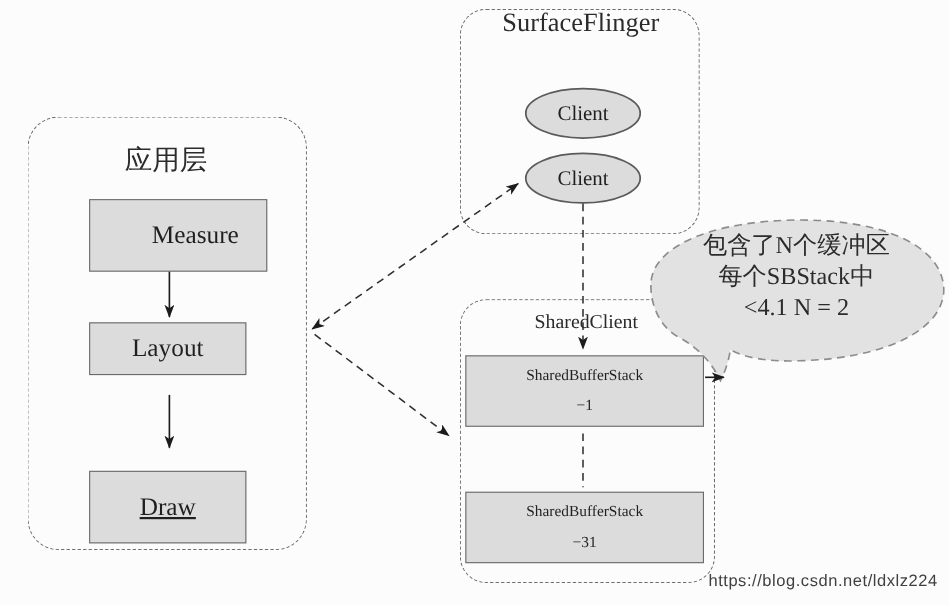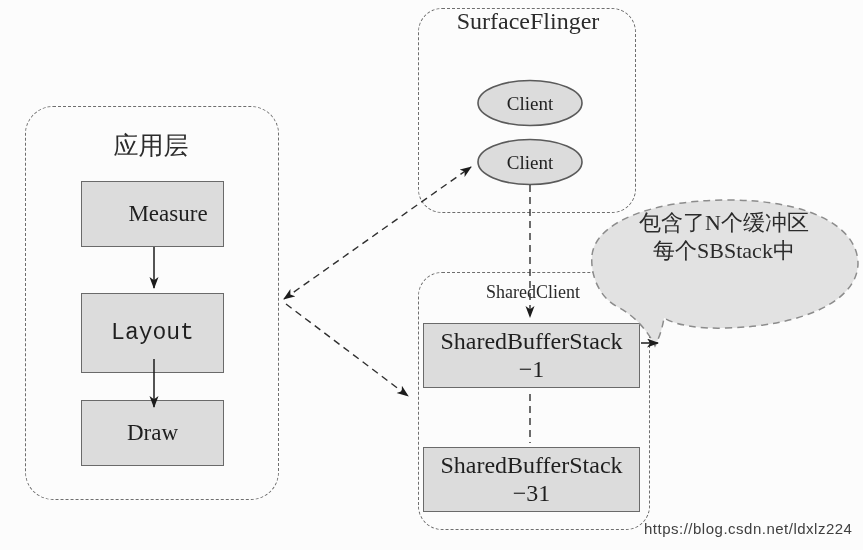--- a/index.html
+++ b/index.html
@@ -12,21 +12,21 @@
   }
   .group-title{
     position:absolute;text-align:center;color:#2b2b2b;
   }
   .node{
     position:absolute;background:#dcdcdc;border:1.8px solid #6a6a6a;
     display:flex;align-items:center;justify-content:center;flex-direction:column;
     font-size:23px;color:#1f1f1f;box-sizing:border-box;
   }
   .node .l2{margin-top:1px;}
-  .sbs{font-size:24px;line-height:27px;}
+  .sbs{font-size:14px;line-height:27px;}
   .ellipse-label{
     position:absolute;display:flex;align-items:center;justify-content:center;
     font-size:19px;color:#1f1f1f;
   }
   .overlay{position:absolute;left:0;top:0;z-index:5;pointer-events:none;}
   .cloud-text{
     position:absolute;left:598px;top:209px;width:252px;z-index:6;
     text-align:center;font-size:22px;line-height:28px;color:#2b2b2b;
   }
   .watermark{
@@ -46,23 +46,23 @@
   <div class="dashed-box" style="left:25px;top:106px;width:252px;height:392px;"></div>
   <div class="dashed-box" style="left:418px;top:8px;width:216px;height:203px;border-radius:24px;"></div>
   <div class="dashed-box" style="left:418px;top:272px;width:230px;height:256px;border-radius:24px;"></div>
 
   <div class="group-title app-title">应用层</div>
   <div class="group-title sf-title">
     <div>SurfaceFlinger</div>
   </div>
   <div class="group-title sc-title">SharedClient</div>
 
-  <div class="node" style="left:81px;top:181px;width:143px;height:66px;padding-left:31px;">Measure</div>
-  <div class="node" style="left:81px;top:293px;width:143px;height:80px;font-family:Liberation Mono, monospace;">Layout</div>
-  <div class="node" style="left:81px;top:400px;width:143px;height:66px;">Draw</div>
+  <div class="node" style="left:81px;top:181px;width:162px;height:66px;padding-left:31px;">Measure</div>
+  <div class="node" style="left:81px;top:293px;width:143px;height:48px;">Layout</div>
+  <div class="node" style="left:81px;top:428px;width:143px;height:66px;text-decoration:underline;">Draw</div>
 
   <div class="node sbs" style="left:423px;top:323px;width:217px;height:65px;">
     <span>SharedBufferStack</span>
     <span class="l2">−1</span>
   </div>
   <div class="node sbs" style="left:423px;top:447px;width:217px;height:65px;">
     <span>SharedBufferStack</span>
     <span class="l2">−31</span>
   </div>
 
@@ -98,17 +98,18 @@
 
     <path d="M641 343 L658 343" stroke="#1c1c1c" stroke-width="1.5" fill="none" marker-end="url(#ah)"></path>
   </svg>
 
   <div class="ellipse-label" style="left:478px;top:81px;width:104px;height:45px;z-index:6;">Client</div>
   <div class="ellipse-label" style="left:478px;top:140px;width:104px;height:45px;z-index:6;">Client</div>
 
   <div class="cloud-text">
     <div>包含了N个缓冲区</div>
     <div>每个SBStack中</div>
+    <div>&lt;4.1 N = 2</div>
   </div>
 
   <div class="watermark">https://blog.csdn.net/ldxlz224</div>
 
 </div>
 
 </body></html>

